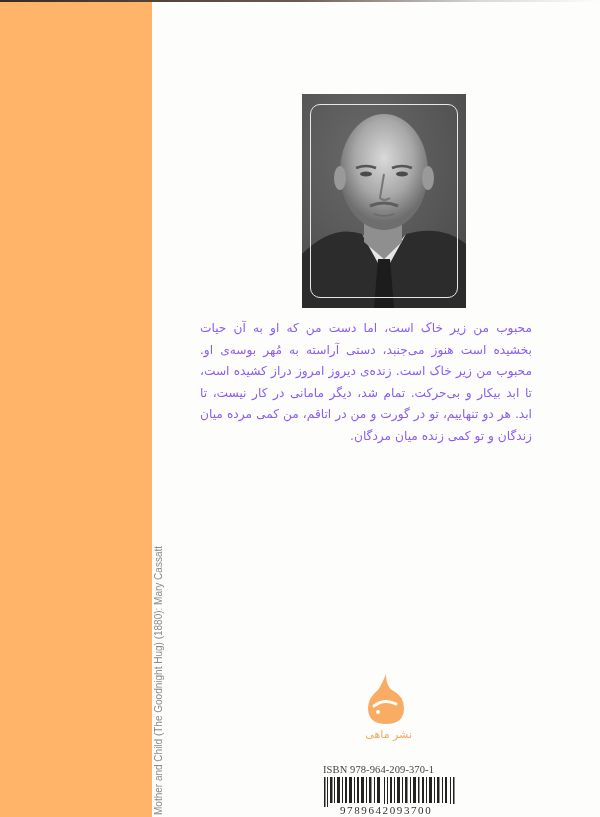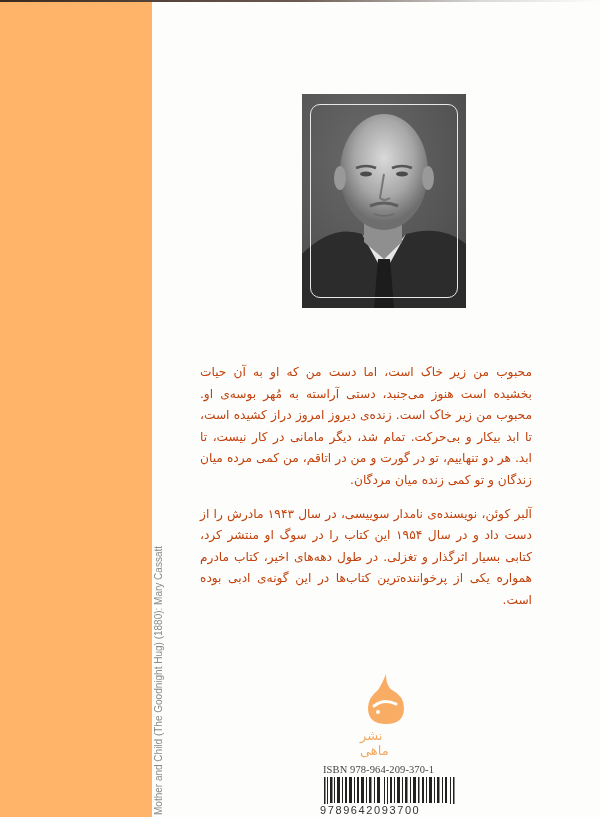--- a/index.html
+++ b/index.html
@@ -29,41 +29,40 @@
   }
   .portrait-frame {
     position:absolute; left:8px; top:10px; right:8px; bottom:10px;
     border:1.5px solid #e8e8e8; border-radius:10px;
   }
   .portrait svg { position:absolute; left:0; top:0; }
   .body-text {
     position:absolute; left:200px; top:318px; width:332px;
     direction:rtl; text-align:justify; text-align-last:right;
     font-family:"DejaVu Sans", sans-serif; font-size:12.2px; line-height:21.6px;
-    color:#c2410c;
-    margin-top:44px;
+    color:#8b5cf6;
   }
   .body-text p { margin:0 0 12px 0; }
   .logo {
     position:absolute; left:364px; top:672px; width:44px; height:54px;
   }
   .logo-text {
-    position:absolute; left:360px; top:728px; width:52px; text-align:left;
-    direction:rtl; font-size:13px; color:#f5a862; font-family:"DejaVu Sans", sans-serif;
+    position:absolute; left:360px; top:728px; width:52px; text-align:right;
+    direction:rtl; font-size:11px; color:#f5a862; font-family:"DejaVu Sans", sans-serif;
   }
   .isbn-text {
     position:absolute; left:323px; top:764px; width:140px;
     font-family:"Liberation Serif", serif; font-size:10.5px; color:#444; letter-spacing:0.1px;
   }
   .barcode {
     position:absolute; left:322px; top:777px; width:136px; height:30px;
   }
   .barcode-digits {
-    position:absolute; left:320px; top:804px; width:136px; height:13px;
-    font-family:Liberation Sans, sans-serif; font-size:11px; letter-spacing:1.6px; color:#333;
+    position:absolute; left:340px; top:804px; width:136px; height:13px;
+    font-family:Liberation Serif, serif; font-size:11px; letter-spacing:1.6px; color:#333;
     background:#fdfdfb; line-height:13px;
   }
 </style>
 </head>
 <body>
 
 <div class="top-edge"></div>
 <div class="spine-strip"></div>
 
 <div class="caption-vertical">Mother and Child (The Goodnight Hug) (1880): Mary Cassatt</div>
@@ -104,21 +103,20 @@
     <path d="M82 80 L78 104 Q82 108 88 104" stroke="#777" stroke-width="2" fill="none"></path>
 
     <path d="M68 112 Q82 106 96 112" stroke="#5e5e5e" stroke-width="3" fill="none"></path>
     <path d="M72 120 Q82 124 92 120" stroke="#6a6a6a" stroke-width="1.5" fill="none"></path>
   </svg>
   <div class="portrait-frame"></div>
 </div>
 
 <div class="body-text">
   <p>محبوب من زیر خاک است، اما دست من که او به آن حیات بخشیده است هنوز می‌جنبد، دستی آراسته به مُهر بوسه‌ی او. محبوب من زیر خاک است. زنده‌ی دیروز امروز دراز کشیده است، تا ابد بیکار و بی‌حرکت. تمام شد، دیگر مامانی در کار نیست، تا ابد. هر دو تنهاییم، تو در گورت و من در اتاقم، من کمی مرده میان زندگان و تو کمی زنده میان مردگان.</p>
-  <p>آلبر کوئن، نویسنده‌ی نامدار سوییسی، در سال ۱۹۴۳ مادرش را از دست داد و در سال ۱۹۵۴ این کتاب را در سوگ او منتشر کرد، کتابی بسیار اثرگذار و تغزلی. در طول دهه‌های اخیر، کتاب مادرم همواره یکی از پرخواننده‌ترین کتاب‌ها در این گونه‌ی ادبی بوده است.</p>
 </div>
 
 <svg class="logo" viewBox="0 0 44 54">
   <path d="M22 2 Q18 12 14 18 Q4 26 4 36 Q4 52 22 52 Q40 52 40 36 Q40 24 28 18 Q22 14 22 2 Z" fill="#f9ac63"></path>
   <path d="M10 34 Q20 26 32 32" stroke="#fdfdfb" stroke-width="3" fill="none" stroke-linecap="round"></path>
   <circle cx="14" cy="40" r="2" fill="#fdfdfb"></circle>
 </svg>
 <div class="logo-text">نشر ماهی</div>
 
 <div class="isbn-text">ISBN 978-964-209-370-1</div>

